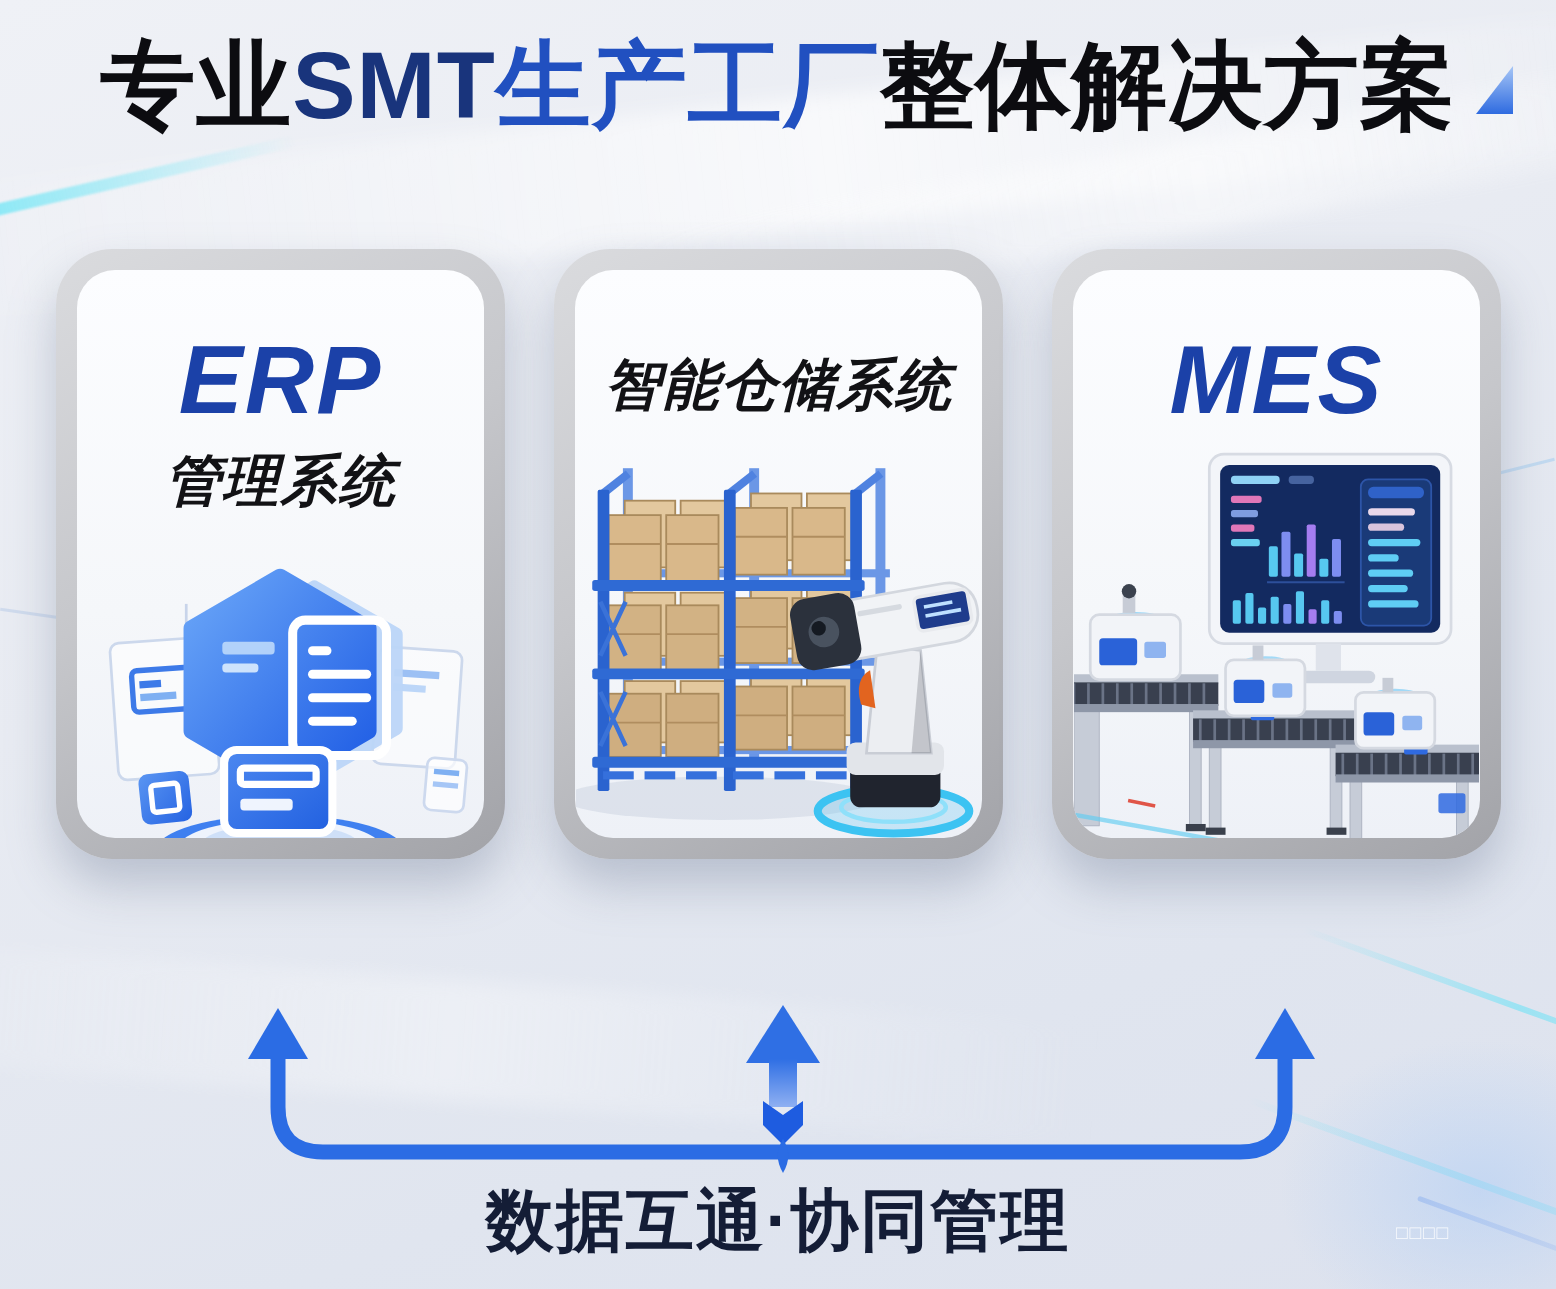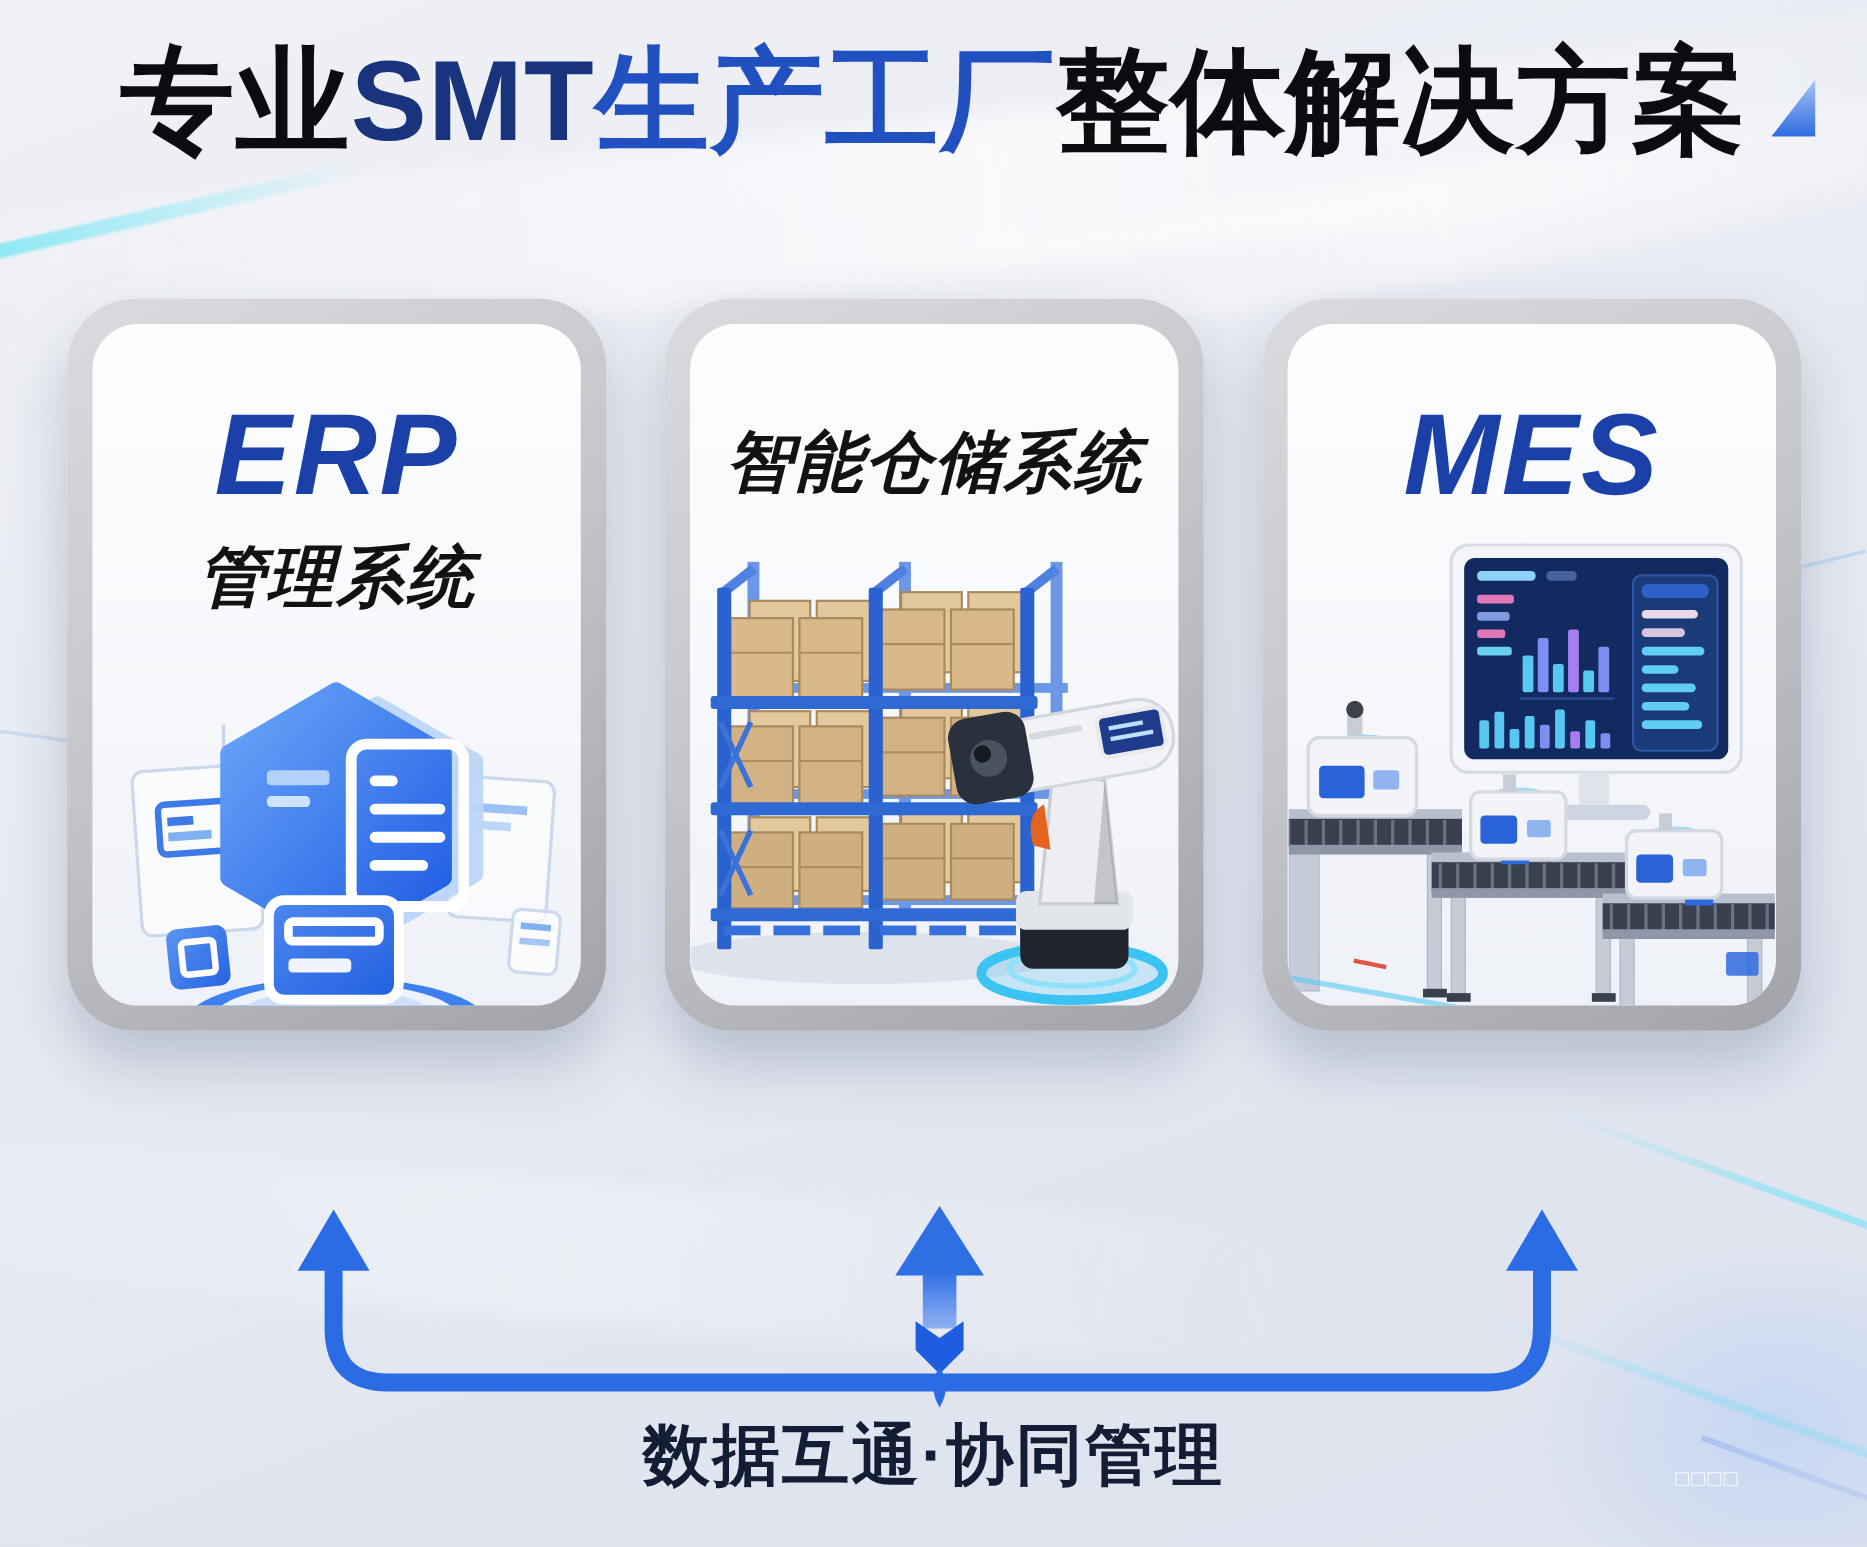--- a/index.html
+++ b/index.html
@@ -43,21 +43,21 @@
     box-shadow:0 26px 48px rgba(125,135,160,.42);font-style:italic;}
   .card-inner{position:absolute;inset:21px;border-radius:38px;overflow:hidden;
     background:linear-gradient(180deg,#fcfdff 0%,#f5f7fa 60%,#eef1f7 100%);
     display:flex;flex-direction:column;align-items:center;padding-top:62px;box-sizing:border-box;}
   .acronym{font-size:96px;font-weight:800;letter-spacing:2px;color:#1b41a8;line-height:1;}
   .subtitle{margin-top:16px;font-size:56px;font-weight:700;color:#121215;letter-spacing:2px;white-space:nowrap;}
   .illus{margin-top:6px;width:405px;height:430px;flex:0 0 auto;}
   
   .connector{position:absolute;left:0;top:995px;width:1556px;height:200px;}
   .footer{position:absolute;left:0;top:1176px;width:100%;text-align:center;
-    font-size:56px;font-weight:900;letter-spacing:2px;color:#141d36;white-space:nowrap;}
+    font-size:68px;font-weight:900;letter-spacing:2px;color:#141d36;white-space:nowrap;}
   .watermark{position:absolute;left:1396px;top:1222px;font-size:19px;letter-spacing:2px;
     color:rgba(255,255,255,.88);}
 </style>
 </head>
 <body>
 
 <div class="stage">
 
   <div class="band band1"></div>
   <div class="band band2"></div>

